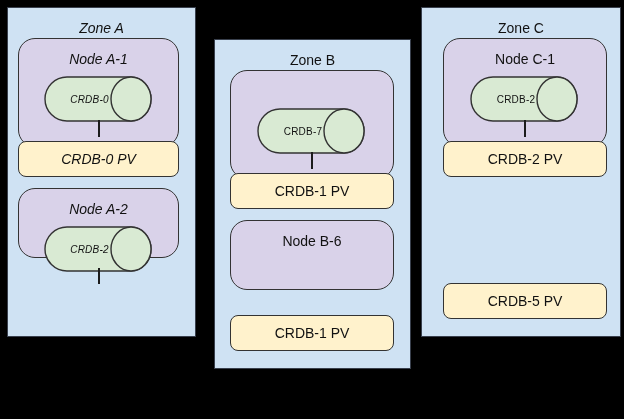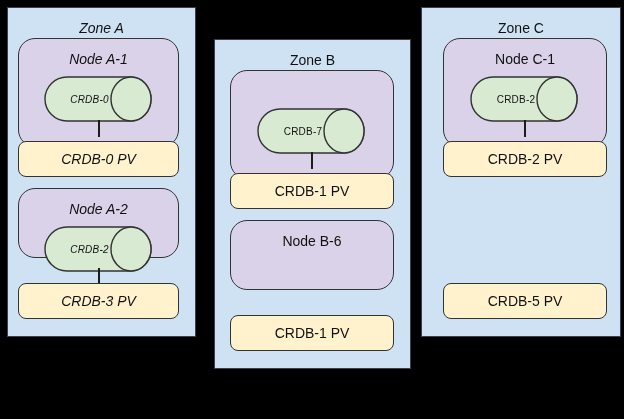--- a/index.html
+++ b/index.html
@@ -79,23 +79,20 @@
       <div class="node-label">Node A-2</div>
       <div class="cylinder">
         <svg viewBox="0 0 110 46" xmlns="http://www.w3.org/2000/svg">
           <path d="M 23 1 H 87 A 20 22 0 0 1 87 45 H 23 A 22 22 0 0 1 23 1 Z" fill="#d9ead3" stroke="#333333" stroke-width="1.4"></path>
           <ellipse cx="87" cy="23" rx="20" ry="22" fill="#d9ead3" stroke="#333333" stroke-width="1.4"></ellipse>
         </svg>
         <div class="pod-label">CRDB-2</div>
       </div>
     </div>
     <div class="connector row2"></div>
-    <div class="item pv row2">
-      <span>CRDB-3 PV</span>
-    </div>
   </div>
 
   <div class="zone zone-b">
     <div class="zone-title">Zone B</div>
 
     <div class="item node row1">
       <div class="cylinder">
         <svg viewBox="0 0 110 46" xmlns="http://www.w3.org/2000/svg">
           <path d="M 23 1 H 87 A 20 22 0 0 1 87 45 H 23 A 22 22 0 0 1 23 1 Z" fill="#d9ead3" stroke="#333333" stroke-width="1.4"></path>
           <ellipse cx="87" cy="23" rx="20" ry="22" fill="#d9ead3" stroke="#333333" stroke-width="1.4"></ellipse>

